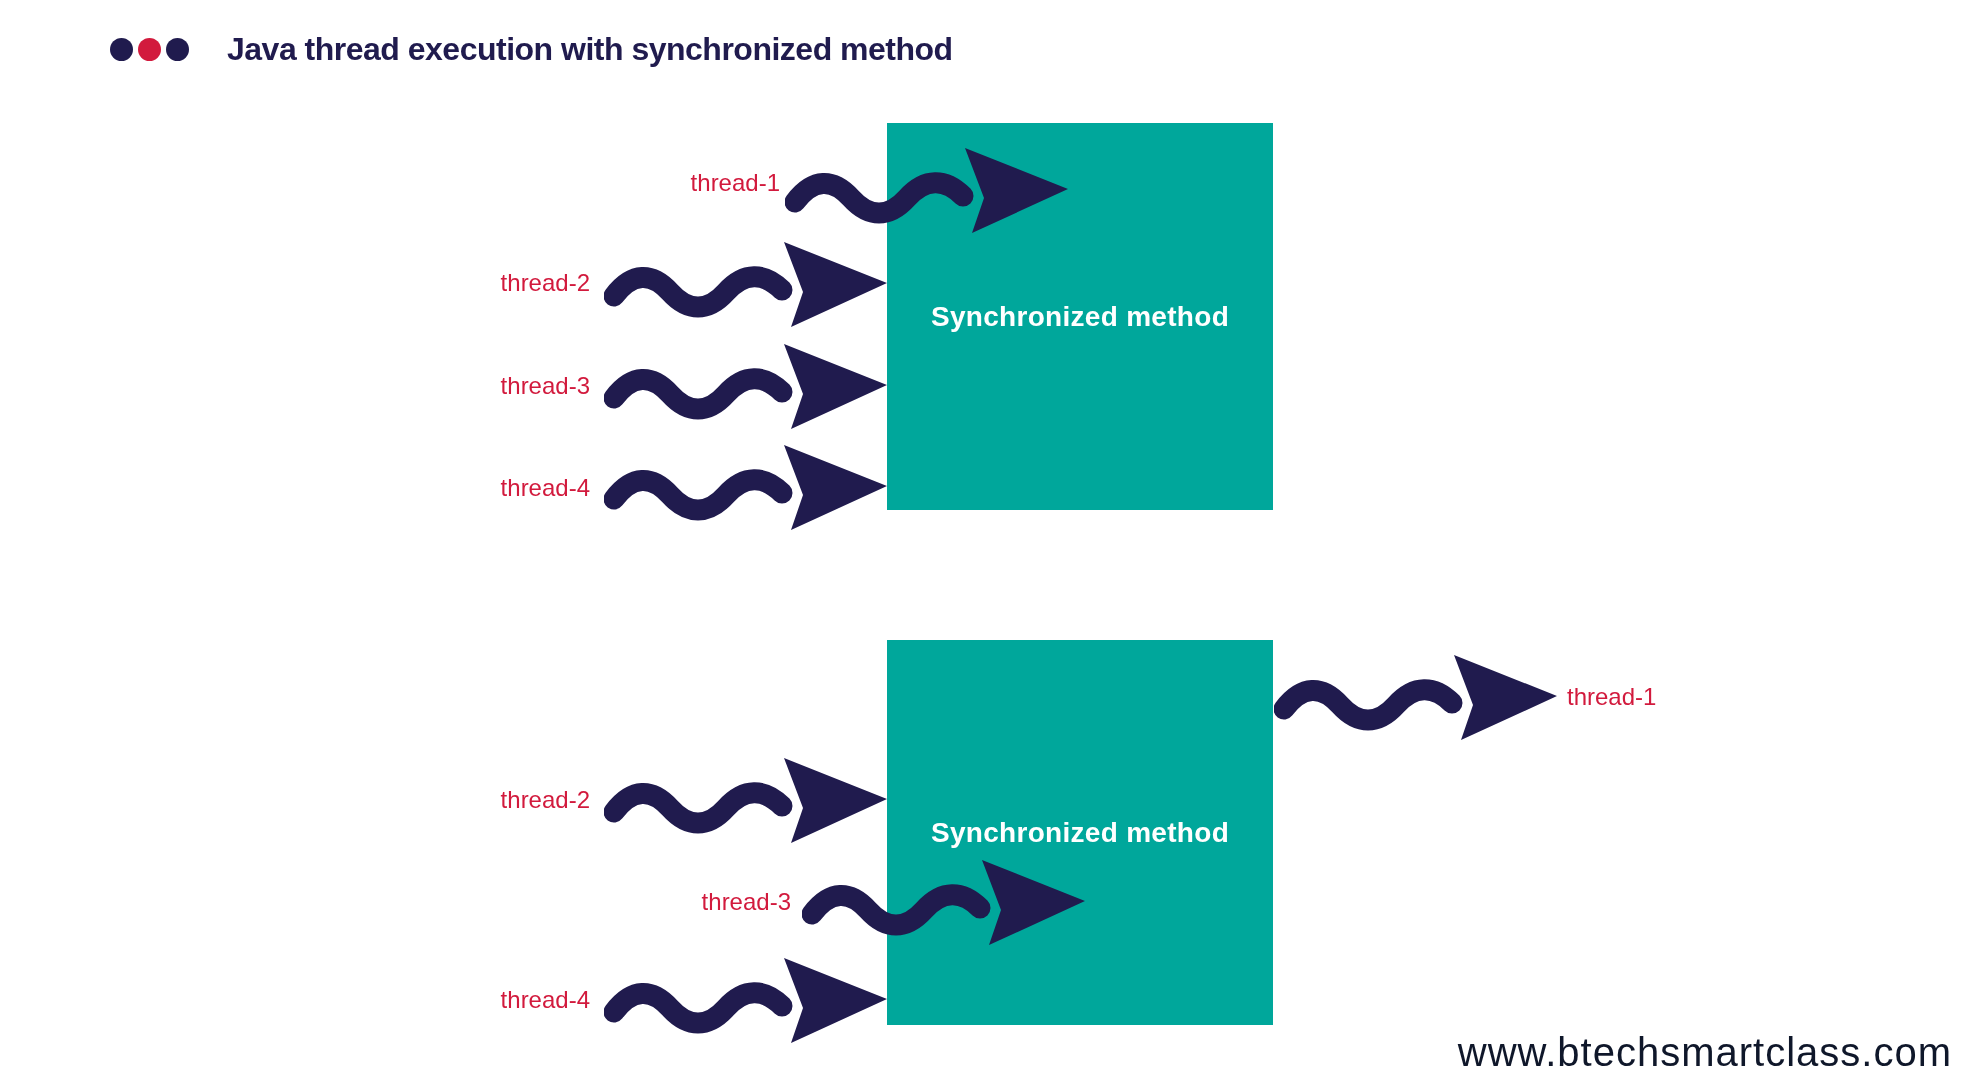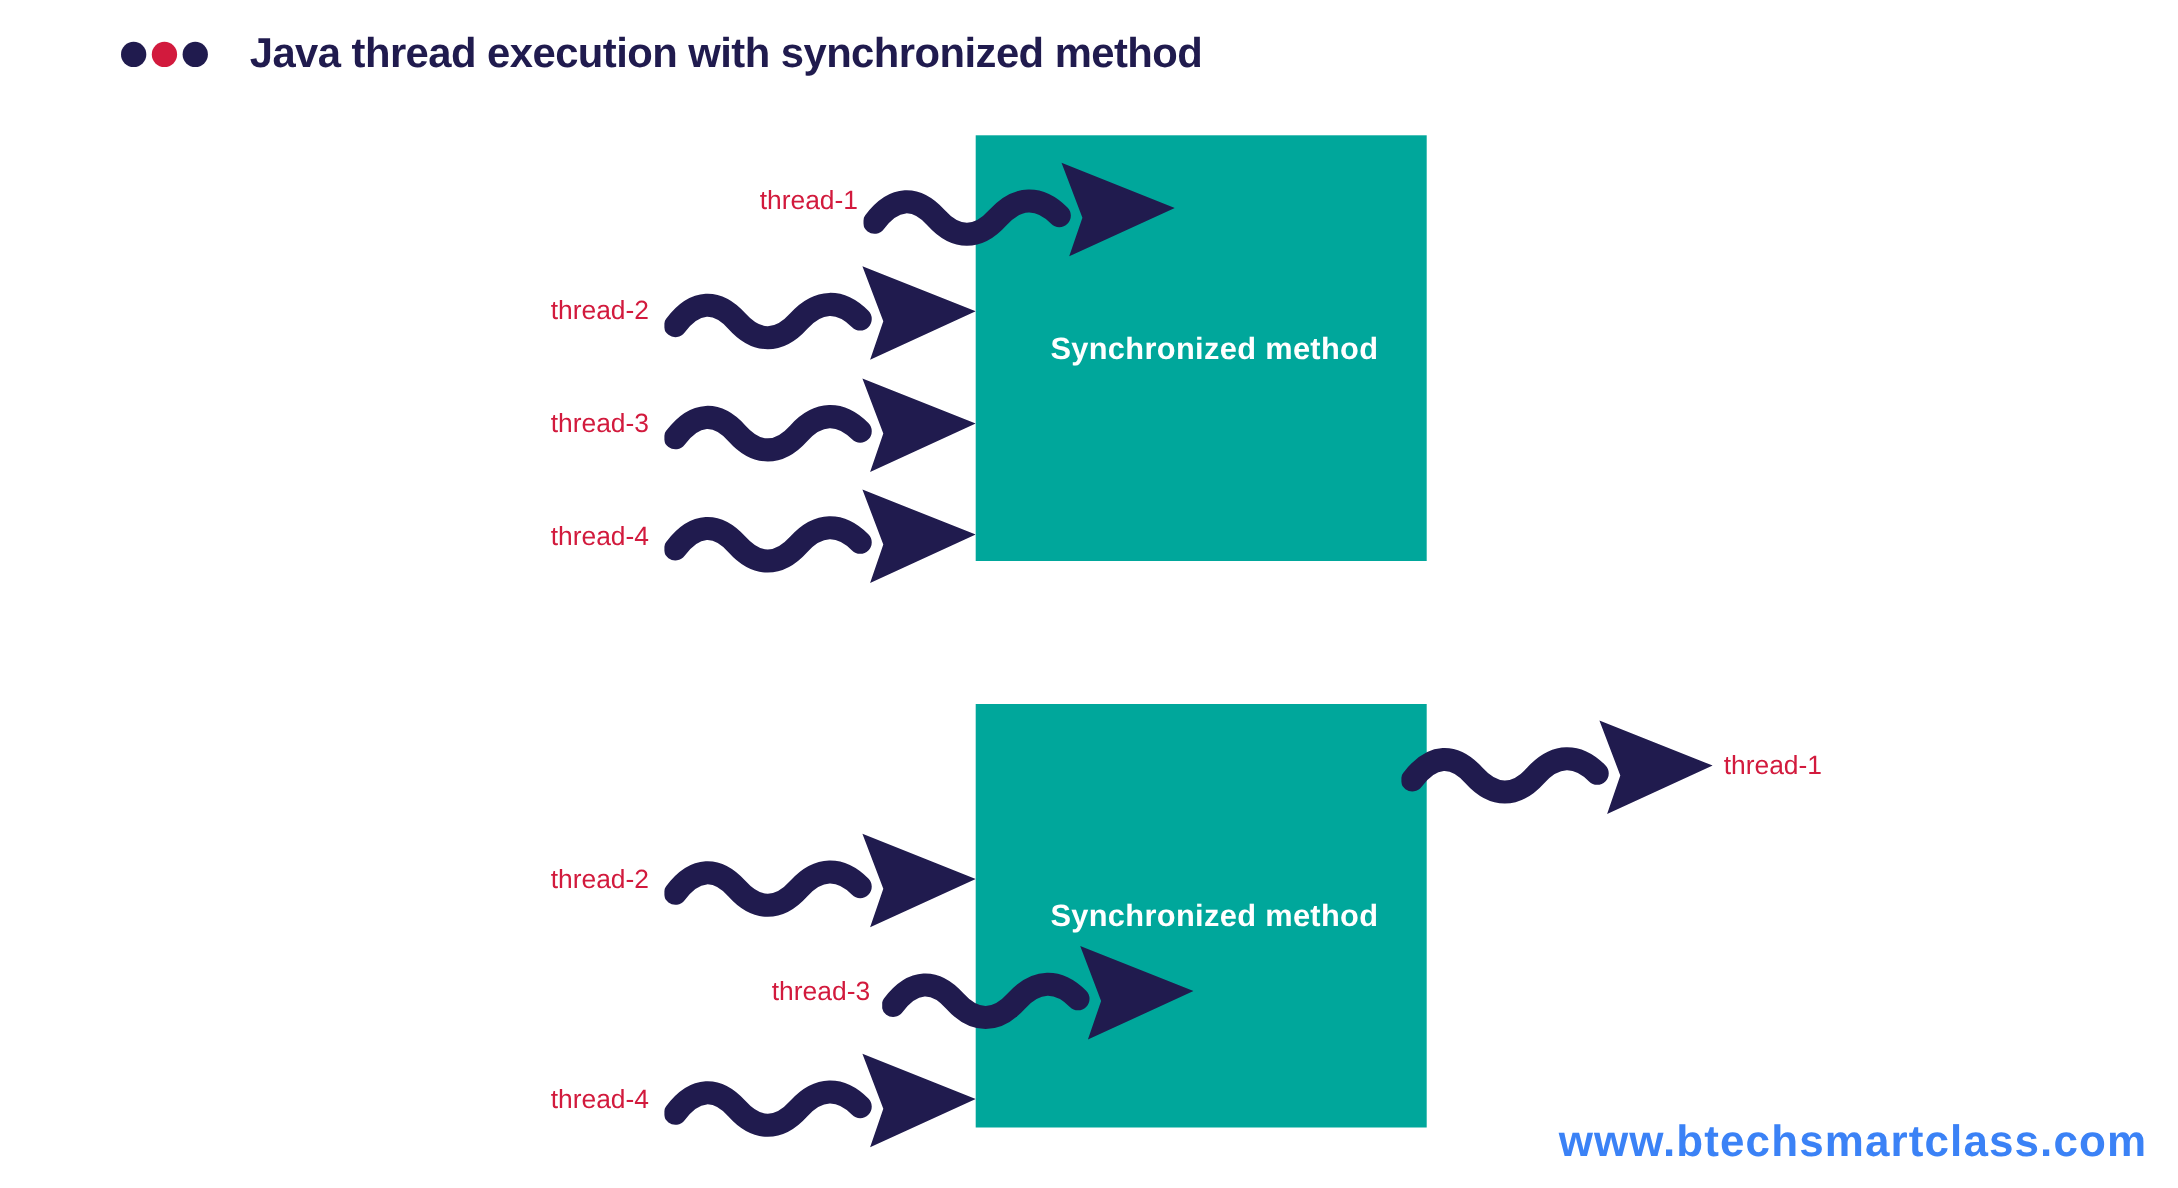--- a/index.html
+++ b/index.html
@@ -6,45 +6,45 @@
   .canvas{
     position:relative;width:1980px;height:1080px;background:#ffffff;
     overflow:hidden;font-family:"Liberation Sans",sans-serif;
   }
   
   .title-row{position:absolute;left:110px;top:26px;height:46px;display:flex;align-items:center;}
   .dot{width:23px;height:23px;border-radius:50%;display:inline-block;margin-right:5px;}
   .dot.navy{background:#201b4e;}
   .dot.red{background:#d21a3d;}
   .title{
-    margin:0 0 0 33px;font-size:38px;line-height:46px;font-weight:700;
+    margin:0 0 0 33px;font-size:32px;line-height:46px;font-weight:700;
     color:#201b4e;letter-spacing:-0.5px;white-space:nowrap;
   }
   
   .sync-box{
     position:absolute;left:887px;width:386px;background:#00a79b;
-    display:flex;align-items:center;justify-content:center;padding-left:24px;
+    display:flex;align-items:center;justify-content:center;
   }
   .sync-box .box-label{
     color:#ffffff;font-size:28px;font-weight:700;letter-spacing:0.3px;white-space:nowrap;
   }
   #box1{top:123px;height:387px;}
   #box2{top:640px;height:385px;}
   
   .arrow{position:absolute;width:283px;height:96px;color:#201b4e;}
   
   .tlabel{
     position:absolute;width:300px;height:40px;line-height:40px;
     font-size:24px;color:#d21a3d;text-align:right;white-space:nowrap;
   }
   .tlabel.left-align{text-align:left;}
   
   .watermark{
-    position:absolute;right:28px;bottom:16px;font-size:40px;line-height:52px;
-    color:#3b82f6;font-weight:700;letter-spacing:1px;white-space:nowrap;
+    position:absolute;right:28px;bottom:2px;font-size:40px;line-height:52px;
+    color:#0f172a;font-weight:400;letter-spacing:1px;white-space:nowrap;
   }
   .defs-holder{position:absolute;width:0;height:0;overflow:hidden;}
 </style>
 </head>
 <body>
 
 <div class="canvas">
 
   <svg class="defs-holder" aria-hidden="true">
     <symbol id="wavy-arrow" viewBox="0 0 283 96">

